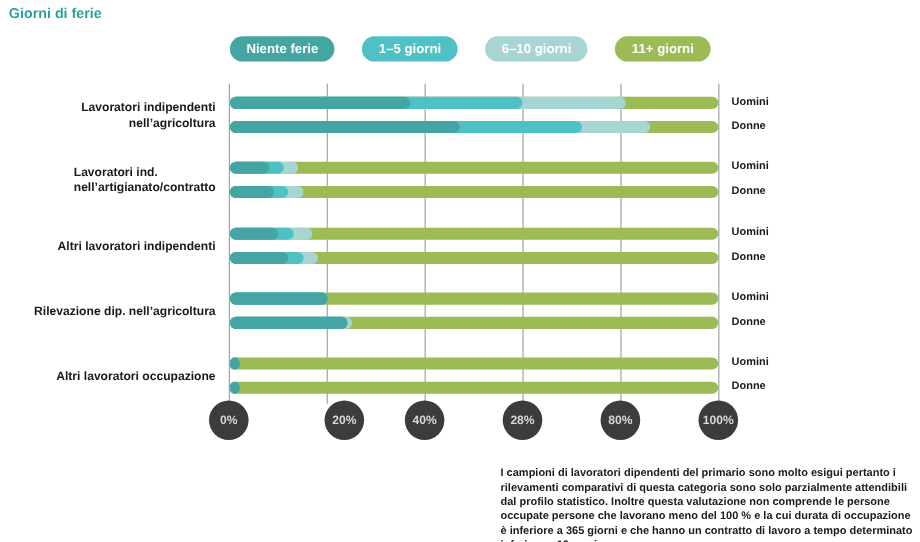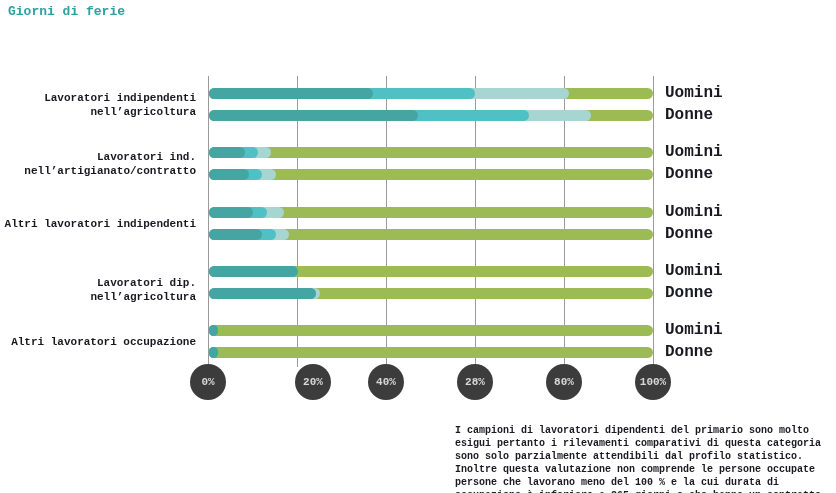--- a/index.html
+++ b/index.html
@@ -1,18 +1,18 @@
 <!DOCTYPE html>
 <html><head>
 <meta charset="utf-8">
 <style>
   html,body{margin:0;padding:0;background:#fff;}
   .canvas{
     position:relative;width:836px;height:493px;background:#ffffff;overflow:hidden;
-    font-family:Liberation Mono, monospace;
+    font-family:Liberation Sans, sans-serif;
   }
   .title{
     position:absolute;left:8px;top:4px;margin:0;
     font-size:13px;font-weight:700;color:#2ba2a0;
   }
   .legend{
     position:absolute;left:209px;top:33px;display:flex;gap:25px;
   }
   .pill{
     height:23px;line-height:23px;padding:0 15px;border-radius:12px;
@@ -25,44 +25,50 @@
     position:absolute;height:11px;left:209px;width:444px;
   }
   .seg{
     position:absolute;left:0;top:0;height:11px;border-radius:6px;
   }
   .grouplabel{
     position:absolute;left:0;width:196px;text-align:right;
     font-size:11px;line-height:14px;font-weight:700;color:#191922;
   }
   .grouplabel .inner{display:inline-block;}
-  .grouplabel.align-left .inner{text-align:right;}
+  .grouplabel.align-left .inner{text-align:left;}
   .sexlabel{
     position:absolute;left:665px;height:14px;line-height:14px;
-    font-size:16px;font-weight:700;color:#191922;white-space:nowrap;
+    font-size:10px;font-weight:700;color:#191922;white-space:nowrap;
   }
   .tickcircle{
     position:absolute;top:364px;width:36px;height:36px;border-radius:50%;
     background:#3c3c3c;display:flex;align-items:center;justify-content:center;
   }
   .tickcircle span{font-size:11px;font-weight:700;color:#d8d8d8;}
   .footnote{
     position:absolute;left:455px;top:424px;width:378px;
     font-size:10px;line-height:13px;font-weight:700;color:#1a1a24;
   }
   .source{
     position:absolute;left:6px;top:479px;width:440px;
     font-size:9px;font-weight:700;color:#1a1a24;white-space:nowrap;
   }
 </style>
 </head>
 <body>
 
 <div class="canvas">
   <h1 class="title">Giorni di ferie</h1>
+  <div class="legend" id="legend">
+      <span class="pill" style="background: rgb(69, 165, 163);">Niente ferie</span>
+      <span class="pill" style="background: rgb(79, 193, 196);">1–5 giorni</span>
+      <span class="pill" style="background: rgb(167, 214, 210);">6–10 giorni</span>
+      <span class="pill" style="background: rgb(156, 187, 85);">11+ giorni</span>
+    </div>
   <div id="plot">
       <div class="gridline" style="left: 208px;"></div>
       <div class="gridline" style="left: 297px;"></div>
       <div class="gridline" style="left: 386px;"></div>
       <div class="gridline" style="left: 475px;"></div>
       <div class="gridline" style="left: 564px;"></div>
       <div class="gridline" style="left: 653px;"></div>
       <div class="grouplabel" style="top: 91px;"><span class="inner"><div>Lavoratori indipendenti</div><div>nell’agricoltura</div></span></div>
       <div class="bar" style="top: 88px;">
         <div class="seg" style="width: 444px; background: rgb(156, 187, 85);"></div>
@@ -101,21 +107,21 @@
         <div class="seg" style="width: 44px; background: rgb(69, 165, 163);"></div>
       </div>
       <div class="sexlabel" style="top: 205px;">Uomini</div>
       <div class="bar" style="top: 229px;">
         <div class="seg" style="width: 444px; background: rgb(156, 187, 85);"></div>
         <div class="seg" style="width: 80px; background: rgb(167, 214, 210);"></div>
         <div class="seg" style="width: 67px; background: rgb(79, 193, 196);"></div>
         <div class="seg" style="width: 53px; background: rgb(69, 165, 163);"></div>
       </div>
       <div class="sexlabel" style="top: 227px;">Donne</div>
-      <div class="grouplabel" style="top: 276px;"><span class="inner"><div>Lavoratori dip. nell’agricoltura</div></span></div>
+      <div class="grouplabel" style="top: 276px;"><span class="inner"><div>Rilevazione dip. nell’agricoltura</div></span></div>
       <div class="bar" style="top: 266px;">
         <div class="seg" style="width: 444px; background: rgb(156, 187, 85);"></div>
         <div class="seg" style="width: 89px; background: rgb(167, 214, 210);"></div>
         <div class="seg" style="width: 89px; background: rgb(79, 193, 196);"></div>
         <div class="seg" style="width: 89px; background: rgb(69, 165, 163);"></div>
       </div>
       <div class="sexlabel" style="top: 264px;">Uomini</div>
       <div class="bar" style="top: 288px;">
         <div class="seg" style="width: 444px; background: rgb(156, 187, 85);"></div>
         <div class="seg" style="width: 111px; background: rgb(167, 214, 210);"></div>

